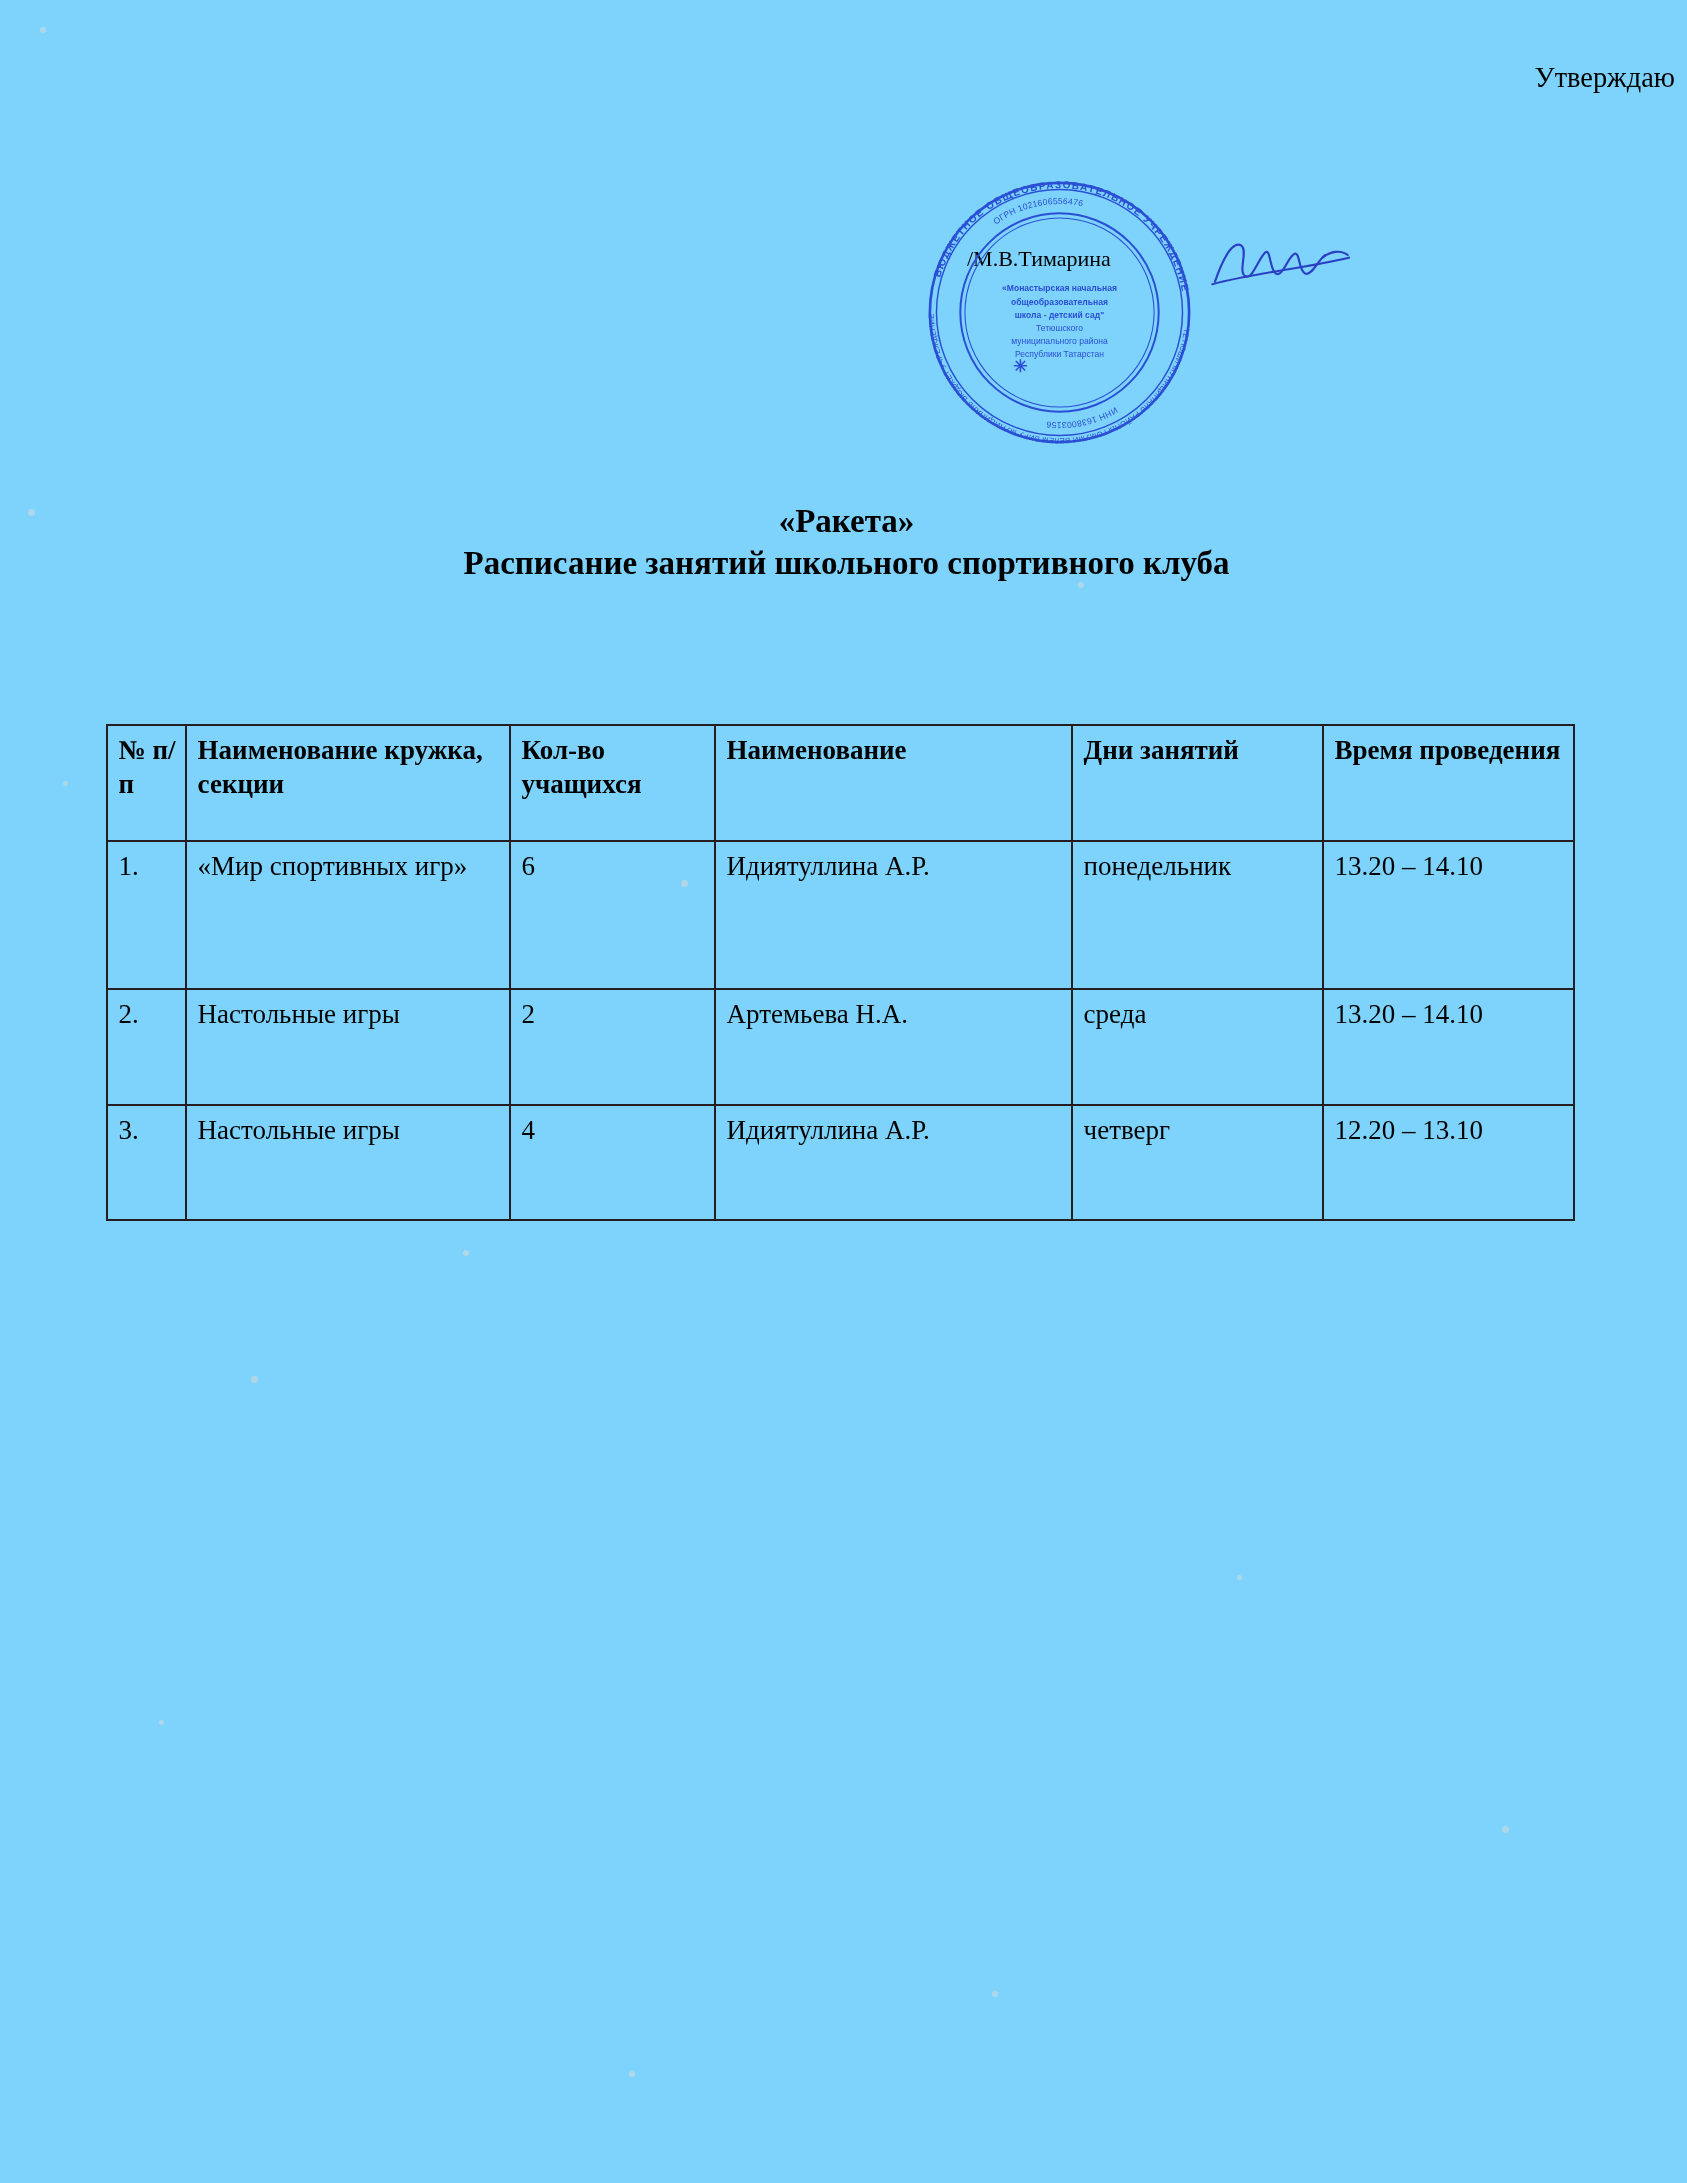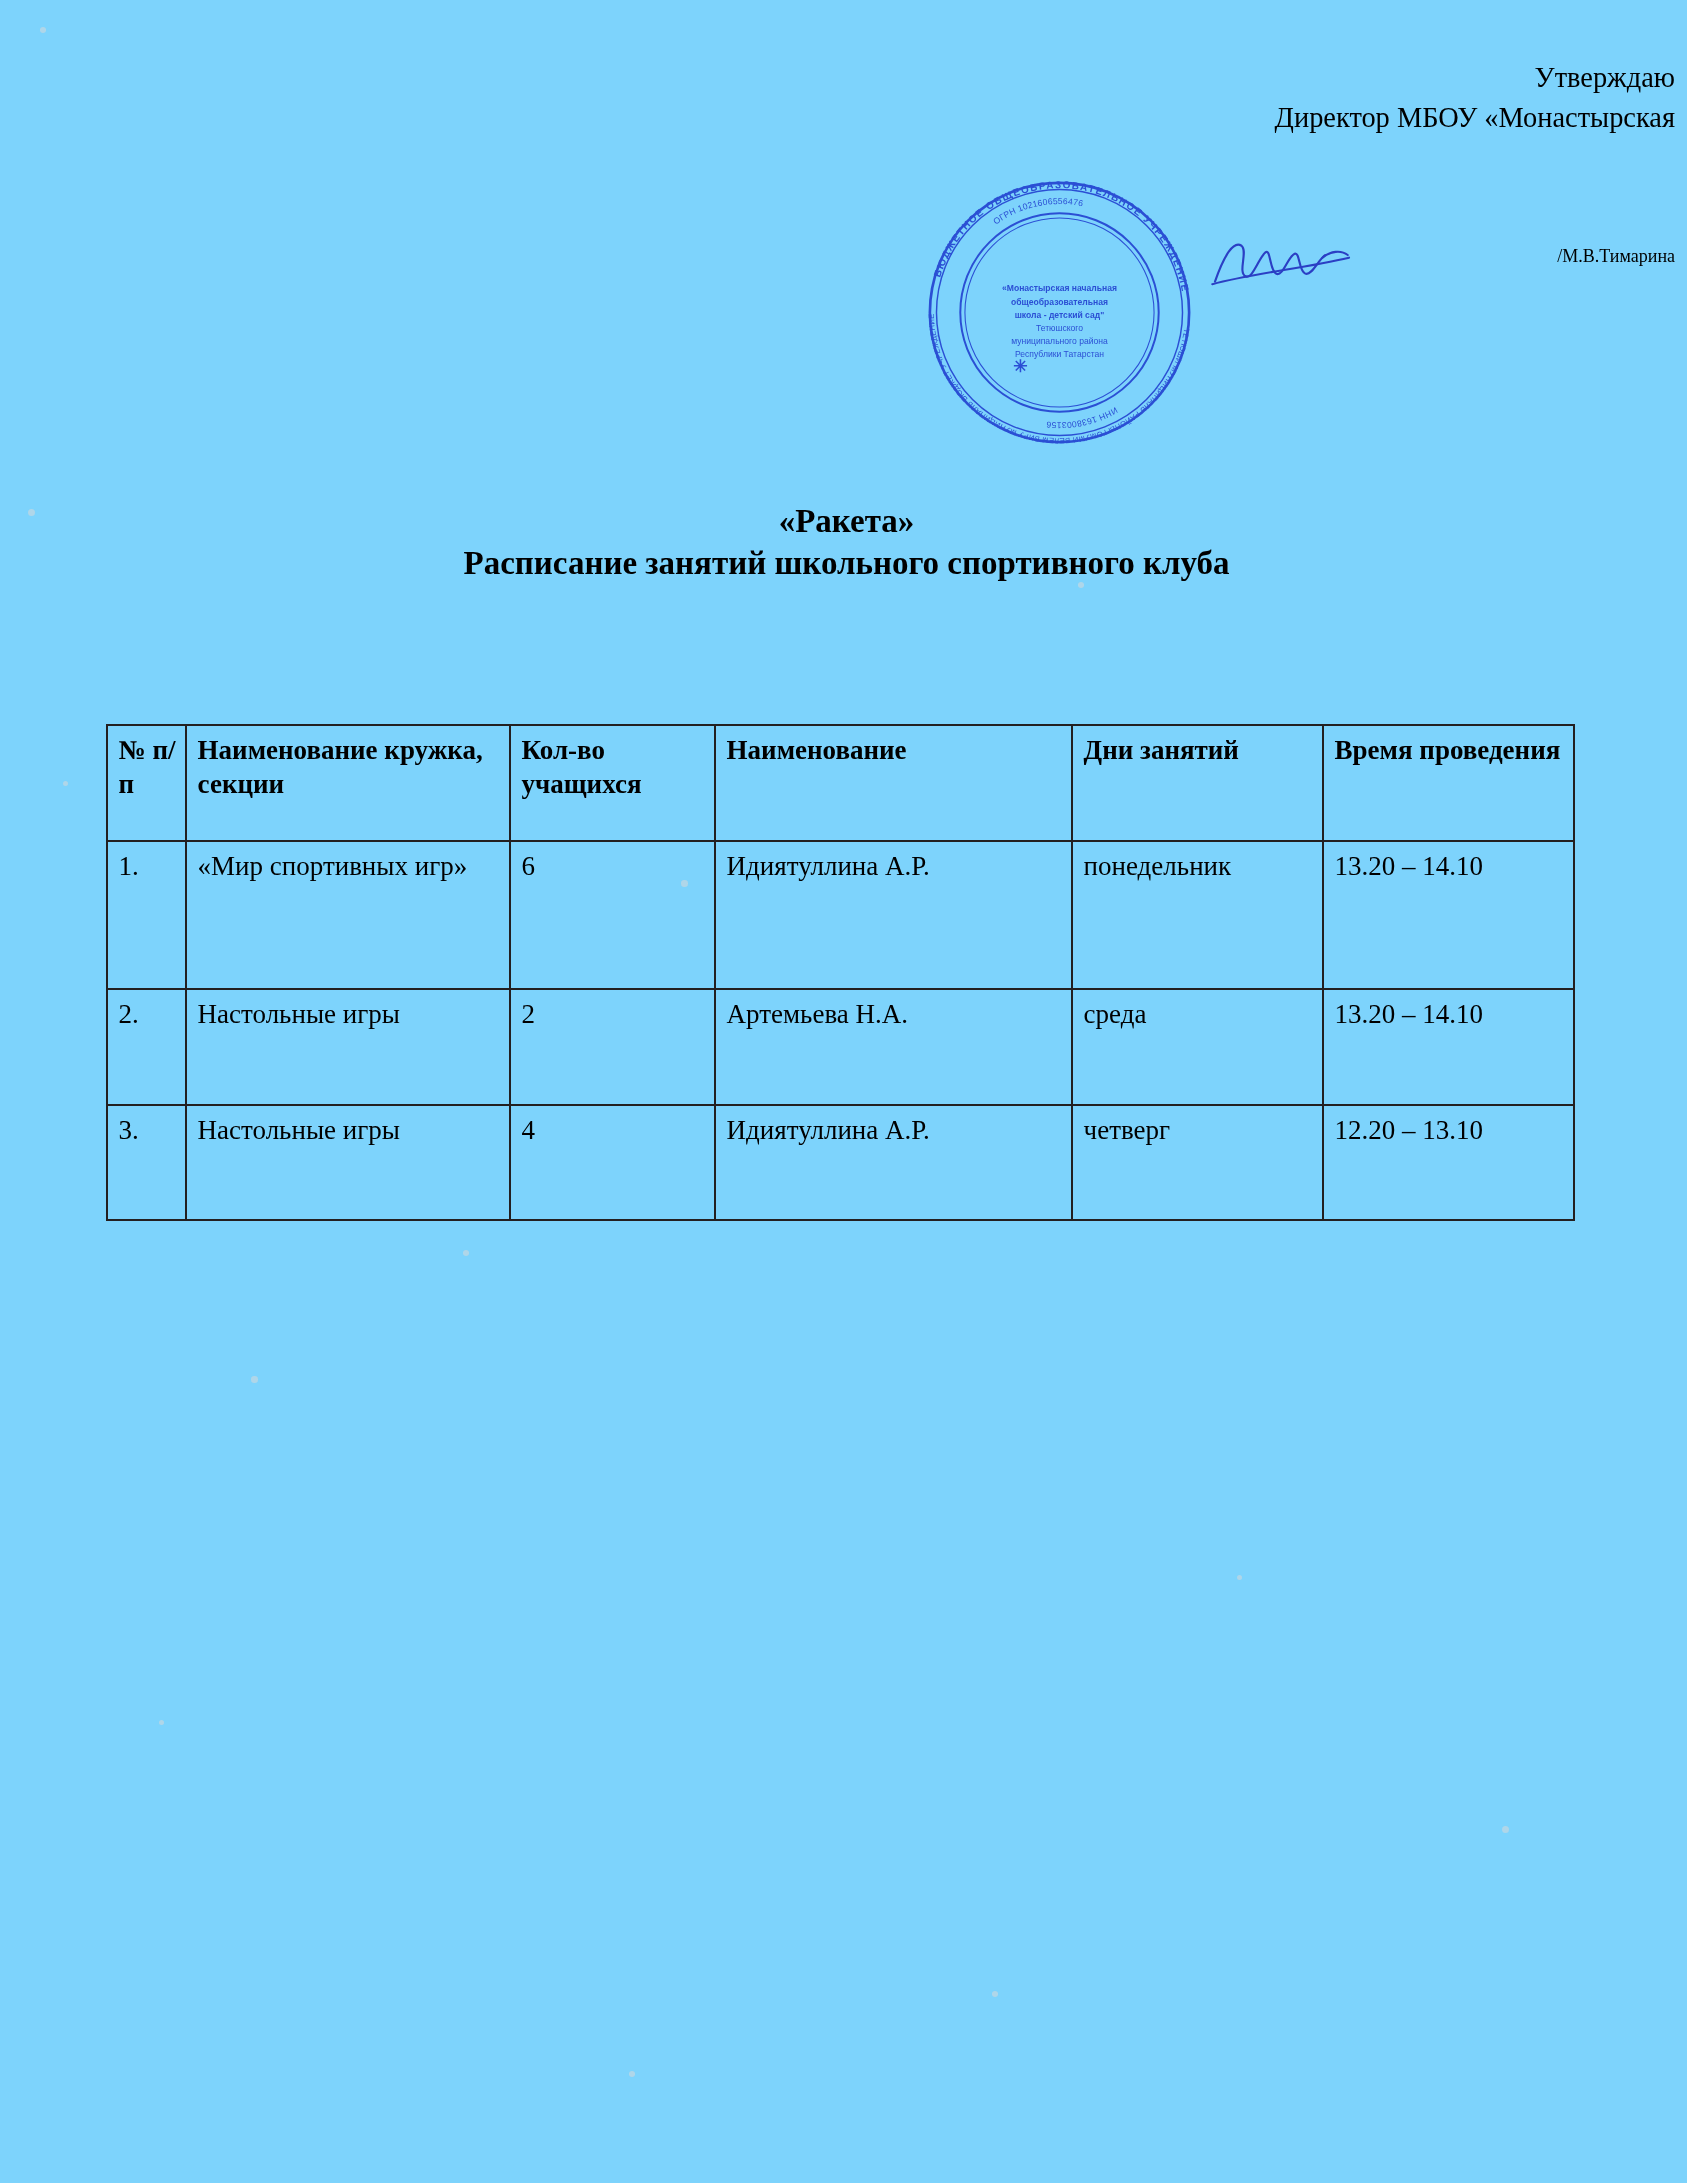--- a/index.html
+++ b/index.html
@@ -42,22 +42,21 @@
     line-height: 1.30;
     white-space: nowrap;
   }
   .approval div { margin-bottom: 2.6px; }
 
   .signature-line {
     position: absolute;
     top: 246px;
     right: 12px;
     width: 708px;
-    text-align: right;
-    font-size: 18px;
+    font-size: 22px;
     white-space: nowrap;
   }
 
   
   .sign-scribble {
     position: absolute;
     left: 1211px;
     top: 235px;
     width: 146px;
     height: 60px;
@@ -142,21 +141,20 @@
   <div class="speck" style="left:463px; top:1250px;width:6px;  height:6px;"></div>
   <div class="speck" style="left:251px; top:1376px;width:6.6px; height:6.6px;"></div>
   <div class="speck" style="left:1237px;top:1575px;width:5.3px;  height:5.3px;"></div>
   <div class="speck" style="left:1502px;top:1826px;width:7.3px; height:7.3px;"></div>
   <div class="speck" style="left:629px; top:2071px;width:6px;  height:6px;"></div>
   <div class="speck" style="left:159px; top:1720px;width:5.3px;  height:5.3px;"></div>
   <div class="speck" style="left:992px;top:1991px;width:6px;  height:6px;"></div>
 
   <div class="approval">
     <div>Утверждаю</div>
-    <div>Директор МБОУ «Монастырская</div>
   </div>
 
   <div class="signature-line">/М.В.Тимарина</div>
 
   <div class="sign-scribble">
     <svg width="146" height="60" viewBox="0 0 220 90" xmlns="http://www.w3.org/2000/svg">
       <g fill="none" stroke="#2b3fc4" stroke-width="3.2" stroke-linecap="round">
         <path d="M6 70 C 20 30, 34 8, 46 16 C 56 24, 40 56, 52 62 C 62 68, 72 34, 82 26 C 90 20, 88 52, 98 58 C 108 64, 116 32, 126 28 C 134 25, 132 54, 142 58 C 152 62, 162 36, 172 30"></path>
         <path d="M2 74 C 60 58, 140 50, 208 34"></path>
         <path d="M168 34 C 180 24, 196 22, 206 30"></path>

